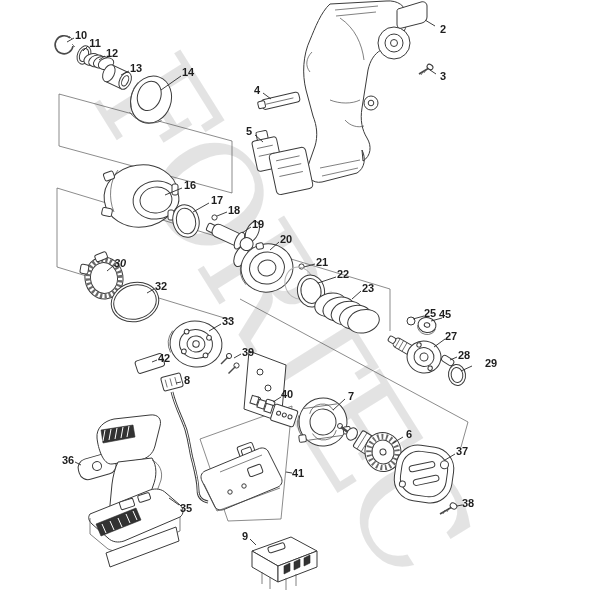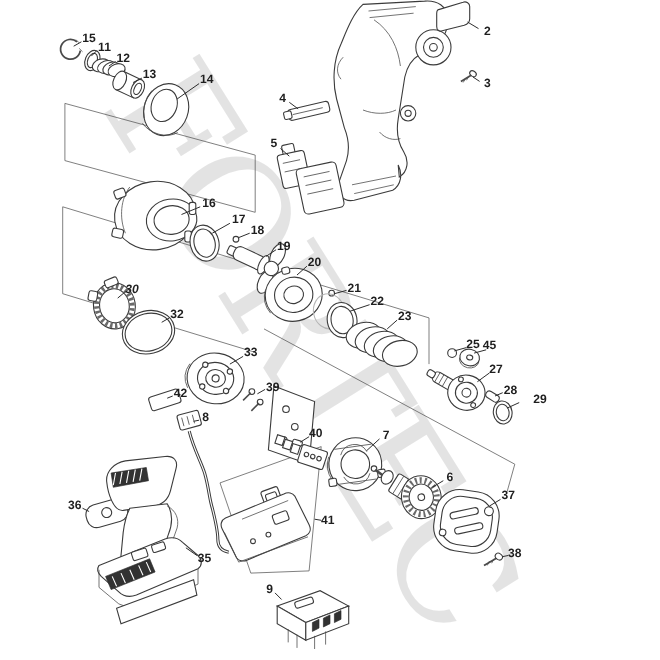--- a/index.html
+++ b/index.html
@@ -373,21 +373,21 @@
 
   <div id="labels">
       <div class="plabel" style="left: 443px; top: 29px;">2</div>
       <div class="plabel" style="left: 443px; top: 76px;">3</div>
       <div class="plabel" style="left: 257px; top: 90px;">4</div>
       <div class="plabel" style="left: 249px; top: 131px;">5</div>
       <div class="plabel" style="left: 409px; top: 434px;">6</div>
       <div class="plabel" style="left: 351px; top: 396px;">7</div>
       <div class="plabel" style="left: 187px; top: 380px;">8</div>
       <div class="plabel" style="left: 245px; top: 536px;">9</div>
-      <div class="plabel" style="left: 81px; top: 35px;">15</div>
+      <div class="plabel" style="left: 81px; top: 35px;">10</div>
       <div class="plabel" style="left: 95px; top: 43px;">11</div>
       <div class="plabel" style="left: 112px; top: 53px;">12</div>
       <div class="plabel" style="left: 136px; top: 68px;">13</div>
       <div class="plabel" style="left: 188px; top: 72px;">14</div>
       <div class="plabel" style="left: 190px; top: 185px;">16</div>
       <div class="plabel" style="left: 217px; top: 200px;">17</div>
       <div class="plabel" style="left: 234px; top: 210px;">18</div>
       <div class="plabel" style="left: 258px; top: 224px;">19</div>
       <div class="plabel" style="left: 286px; top: 239px;">20</div>
       <div class="plabel" style="left: 322px; top: 262px;">21</div>

